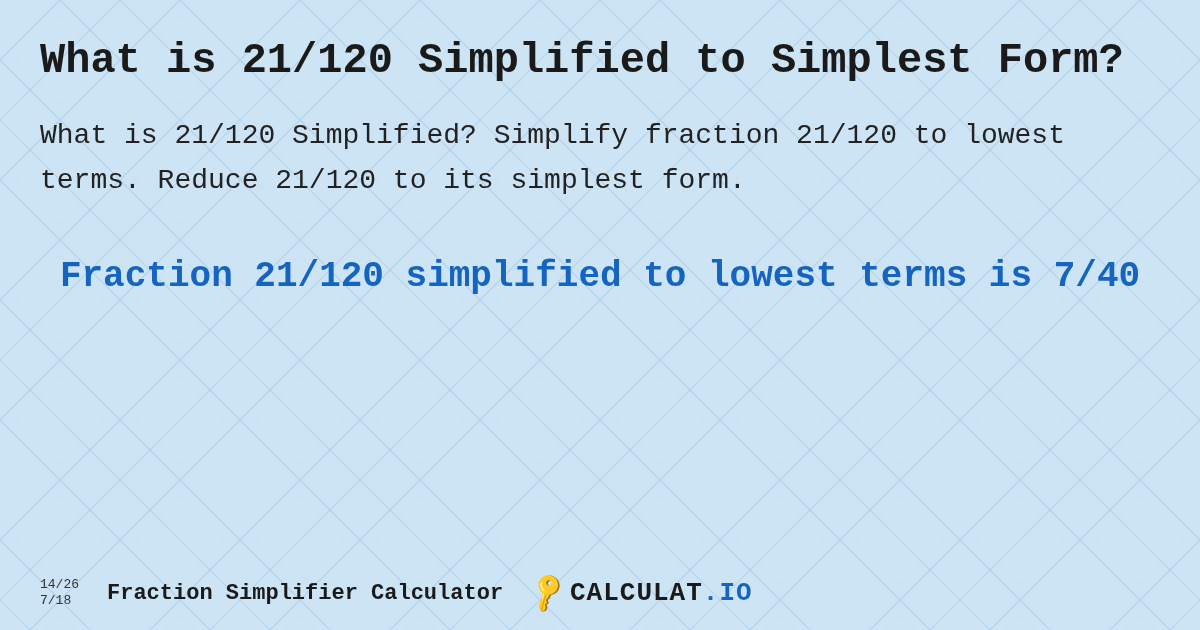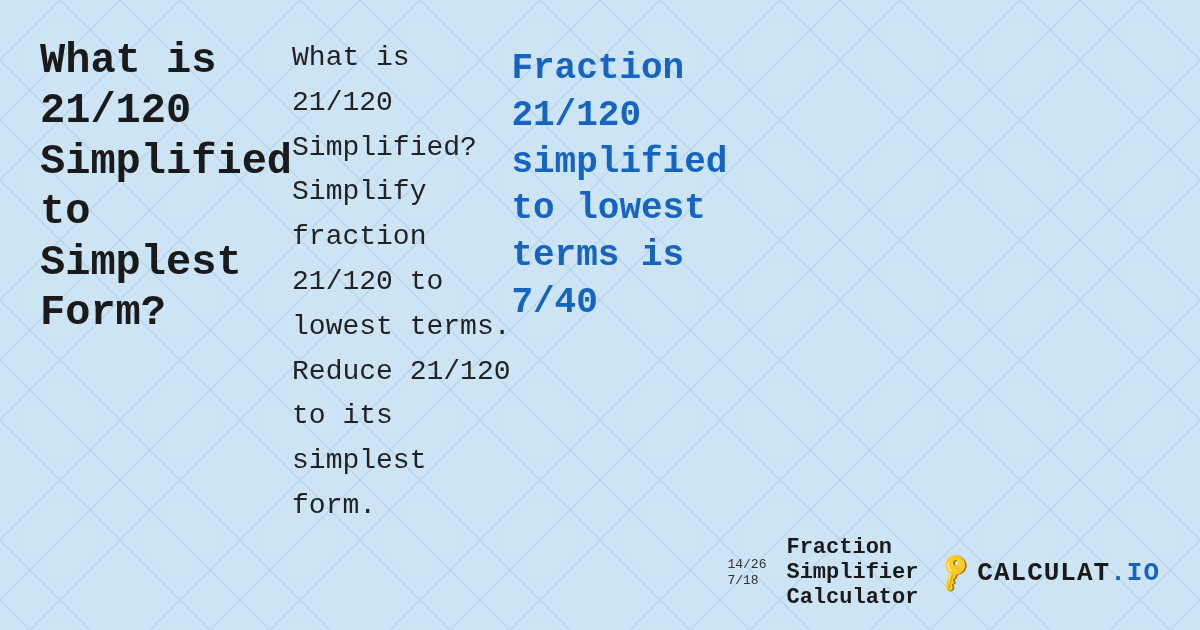--- a/index.html
+++ b/index.html
@@ -26,20 +26,21 @@
       height: 100%;
       z-index: 0;
     }
 
     .content {
       position: relative;
       z-index: 1;
       padding: 36px 40px 20px 40px;
       height: 100%;
       display: flex;
+      flex-direction: column;
     }
 
     .main-title {
       font-size: 42px;
       font-weight: 900;
       color: #1a1a1a;
       line-height: 1.2;
       margin-bottom: 28px;
       font-family: 'Courier New', Courier, monospace;
     }
@@ -56,27 +57,28 @@
     .result-section {
       margin-top: 10px;
     }
 
     .result-title {
       font-size: 36px;
       font-weight: 900;
       color: #1565c0;
       line-height: 1.3;
       font-family: 'Courier New', Courier, monospace;
+      text-align: center;
     }
 
     .footer {
       margin-top: auto;
       display: flex;
       align-items: center;
-      gap: 20px;
+      gap: 28px;
       padding-top: 10px;
     }
 
     .footer-fractions {
       display: flex;
       flex-direction: column;
       font-size: 13px;
       color: #333;
       font-family: 'Courier New', Courier, monospace;
       line-height: 1.2;

